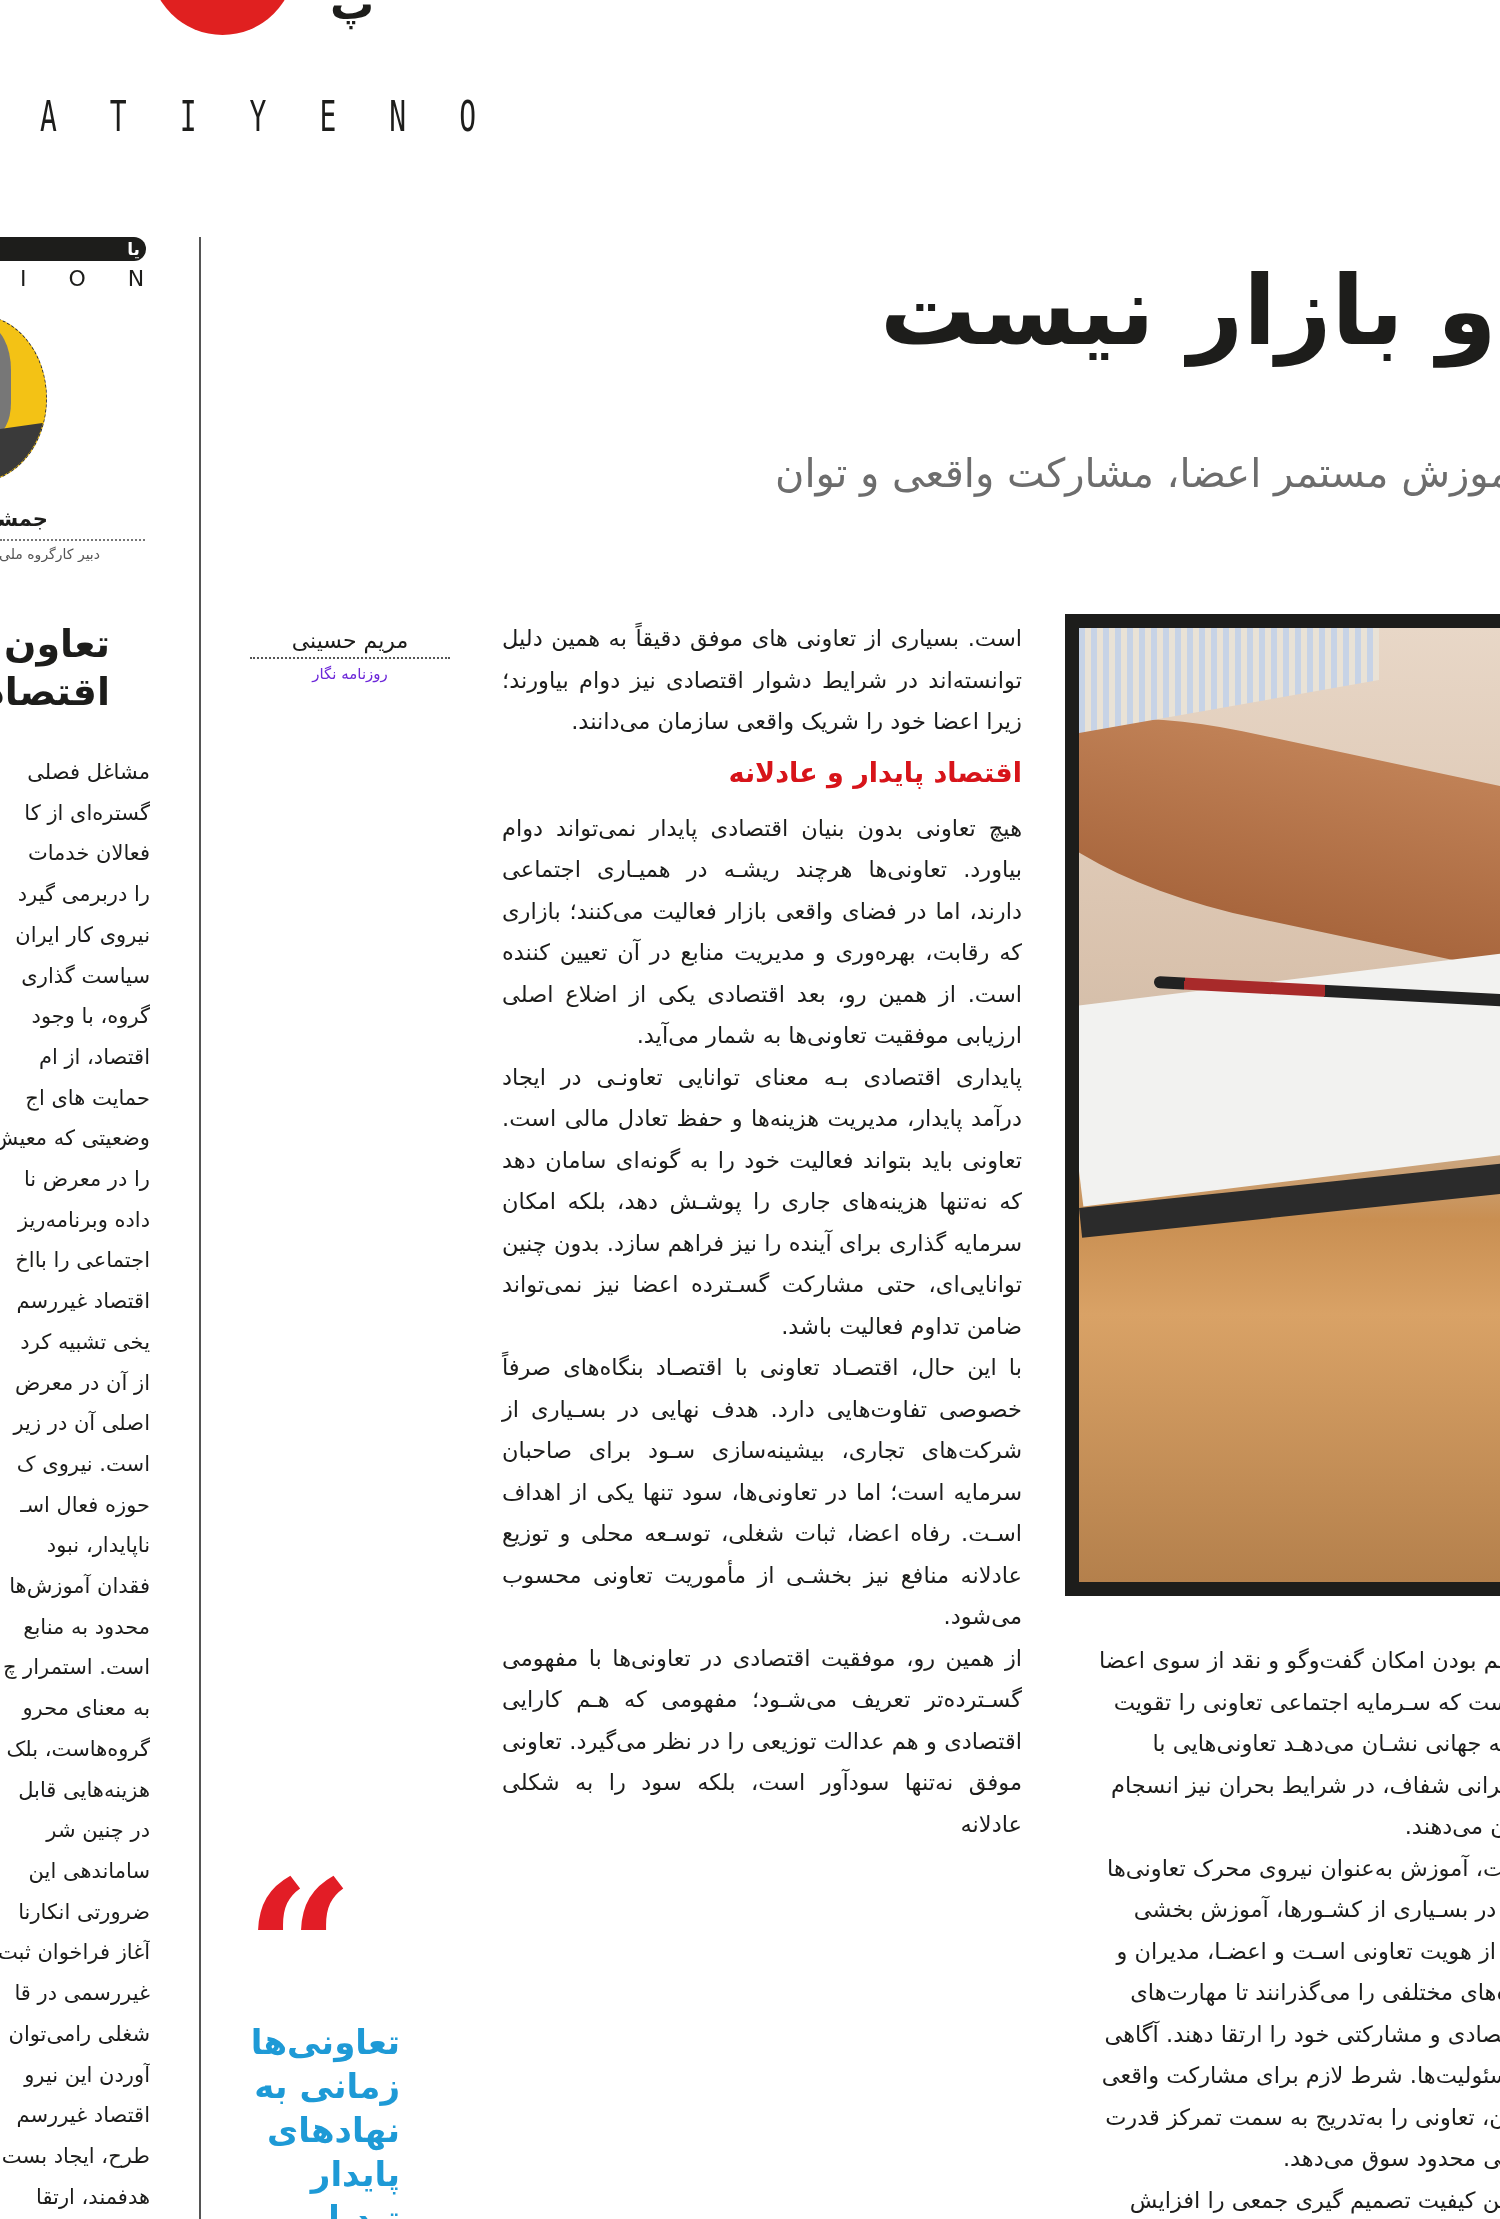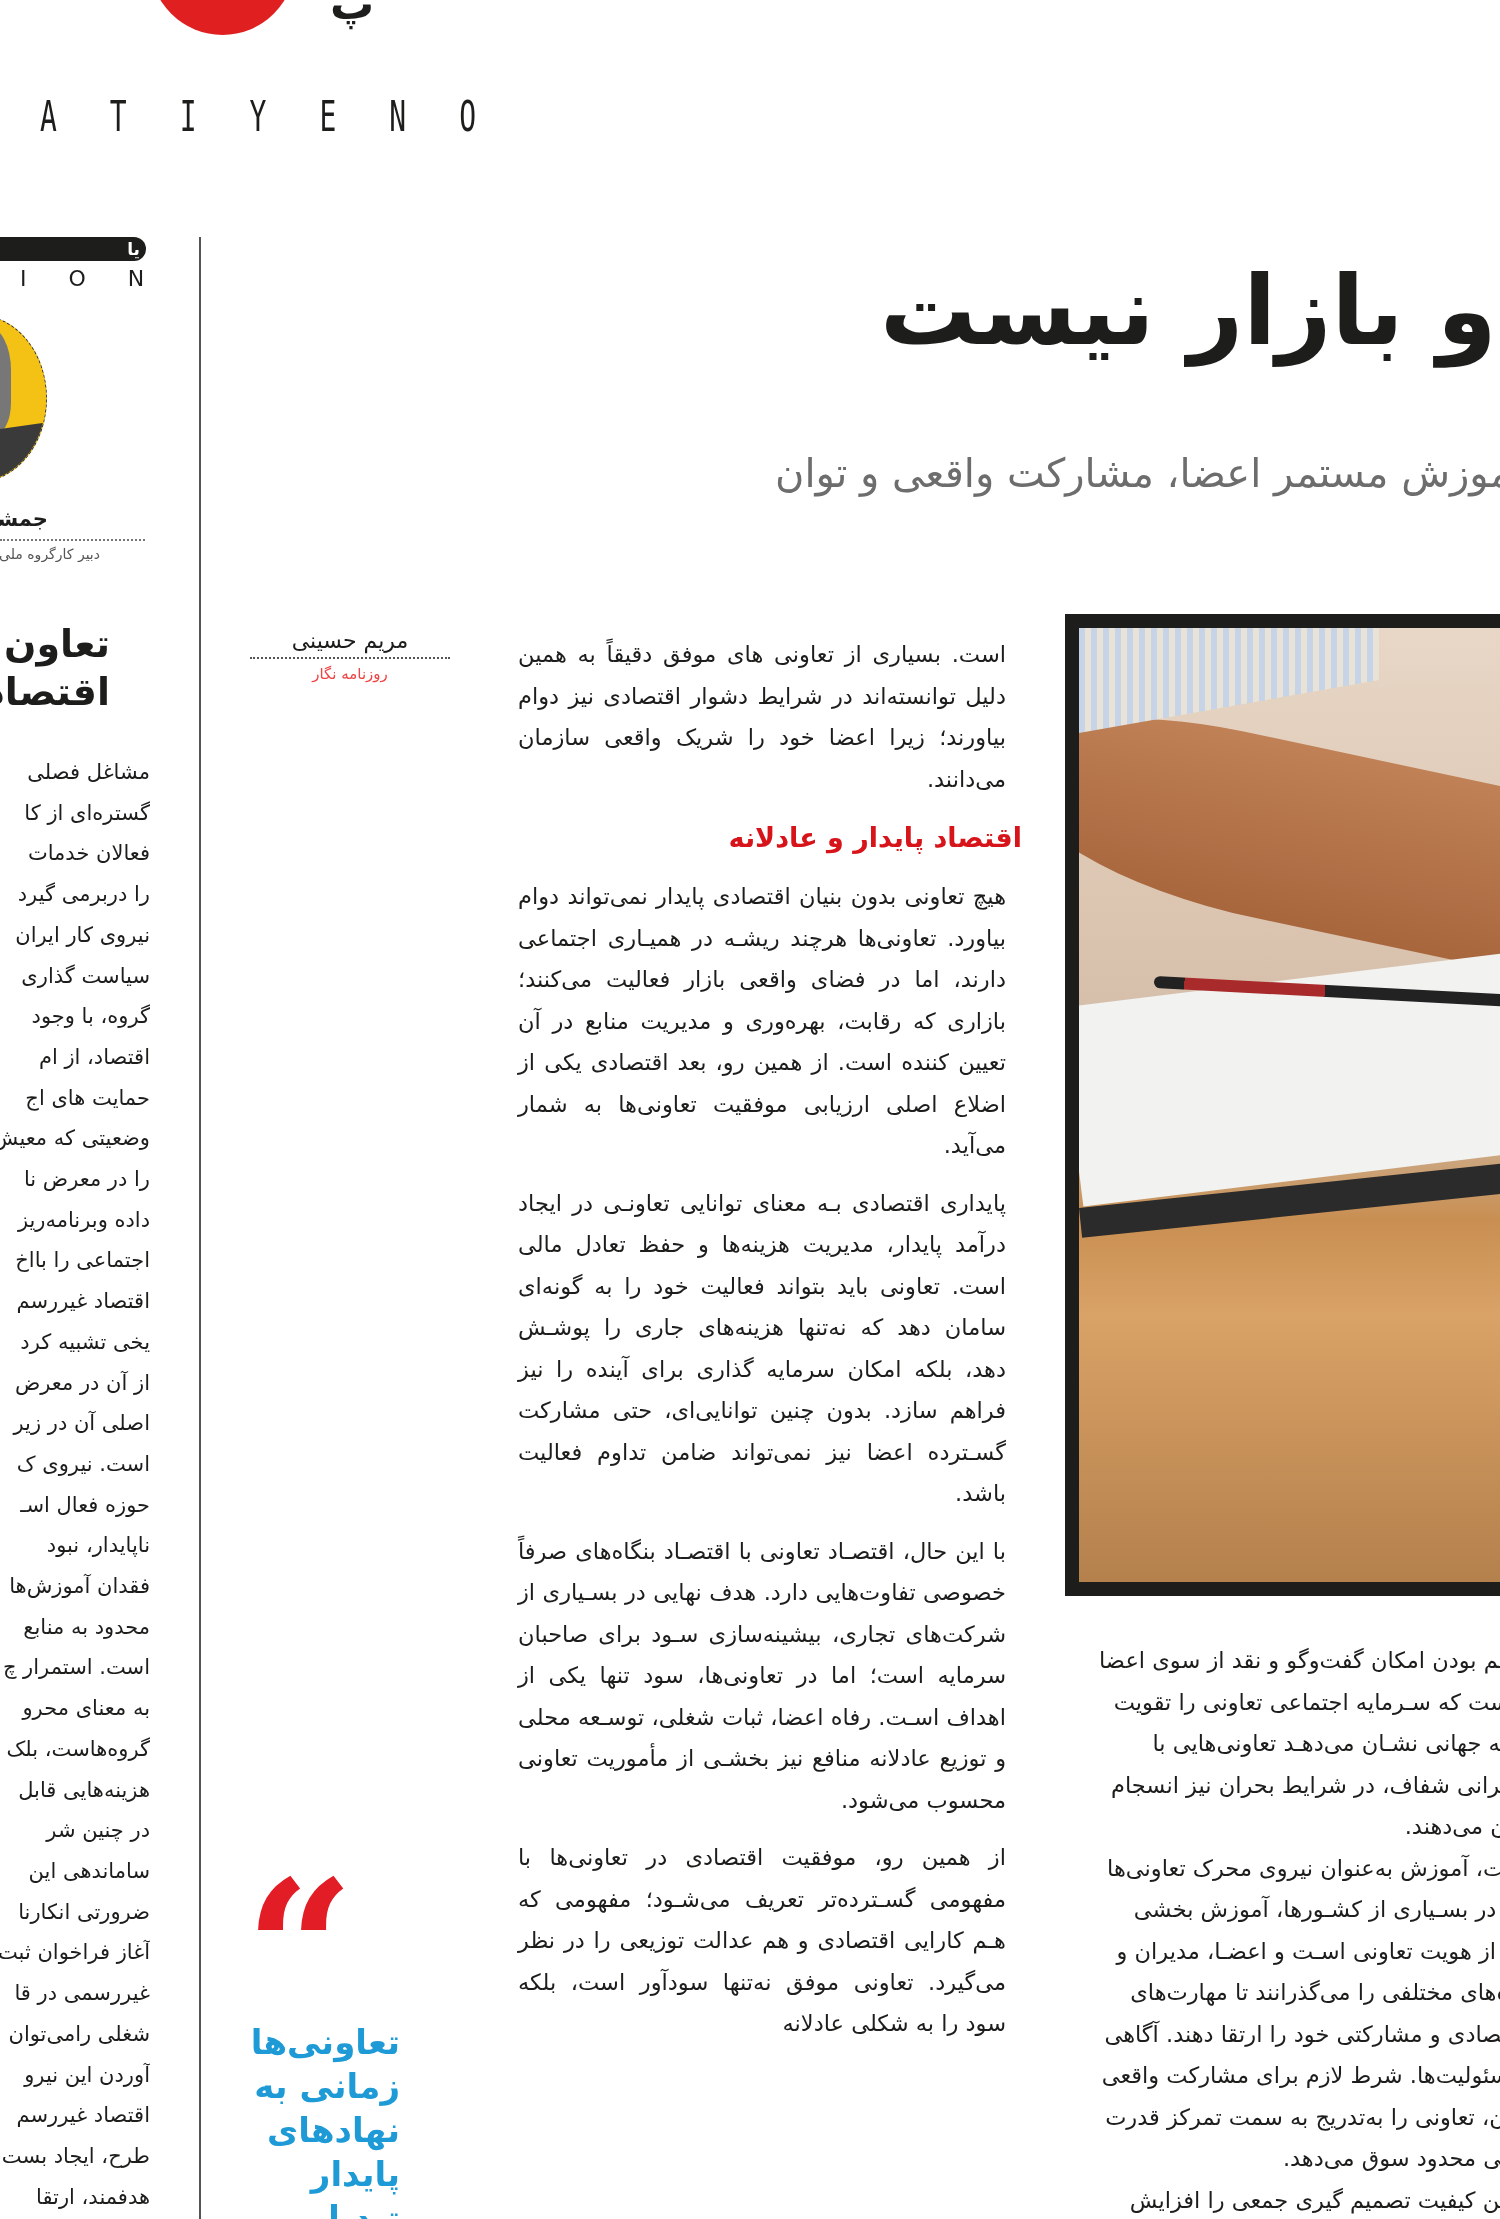--- a/index.html
+++ b/index.html
@@ -25,24 +25,24 @@
   .opinion-body p { margin: 0; white-space: nowrap; text-align: right; }
   .sidebar-rule { left: 199px; top: 237px; width: 2px; height: 1982px; background: #555; }
 
   
   .headline { left: 880px; top: 255px; font-size: 96px; font-weight: bold; direction: rtl; white-space: nowrap; color: #1d1d1b; letter-spacing: -2px; }
   .subheadline { left: 775px; top: 450px; font-size: 40px; color: #6d6d6d; direction: rtl; white-space: nowrap; }
 
   .byline { left: 250px; top: 628px; width: 200px; text-align: center; direction: rtl; }
   .byline-name { font-size: 22px; font-weight: normal; color: #1d1d1b; }
   .byline-rule { margin: 4px auto 6px; width: 200px; border-top: 2px dotted #555; }
-  .byline-role { font-size: 15px; color: #ef4444; }
+  .byline-role { font-size: 15px; color: #6d28d9; }
 
   .col-main { left: 502px; top: 618px; width: 520px; direction: rtl; font-size: 22.5px; line-height: 41.5px; color: #1d1d1b; }
-  .col-main p { margin: 16px; text-align: justify; text-align-last: right; }
+  .col-main p { margin: 0; text-align: justify; text-align-last: right; }
   .col-main h3 { margin: 8px 0 13px; font-size: 27px; line-height: 44px; color: #d7141a; font-weight: bold; }
 
   .col-right { left: 1070px; top: 1640px; width: 470px; direction: rtl; font-size: 22.5px; line-height: 41.5px; color: #1d1d1b; overflow: hidden; height: 580px; }
   .col-right p { margin: 0; text-align: right; white-space: nowrap; }
 
   
   .photo { left: 1065px; top: 614px; width: 450px; height: 982px; background: #1d1d1b; }
   .photo-inner { position: absolute; left: 14px; top: 14px; right: 0; bottom: 14px; overflow: hidden;
     background: linear-gradient(180deg, #e8d7c7 0%, #d9c2ad 35%, #cdb9a5 50%, #c98f52 62%, #d9a266 72%, #b4804c 100%); }
   .photo-shirt { position: absolute; left: 0; top: 0; width: 300px; height: 105px; background: repeating-linear-gradient(90deg, #c7d3e6 0 6px, #e9e2d6 6px 12px); transform: skewY(-10deg); transform-origin: top left; }

